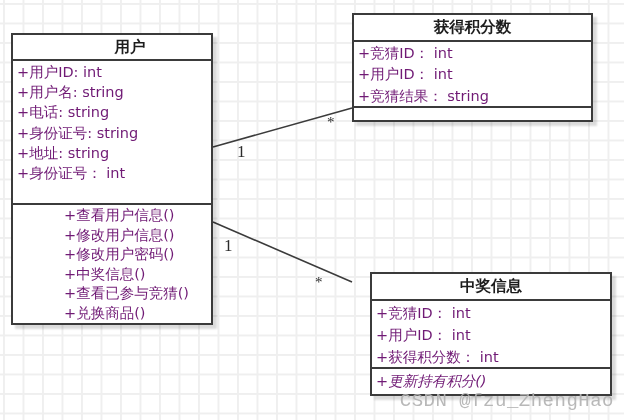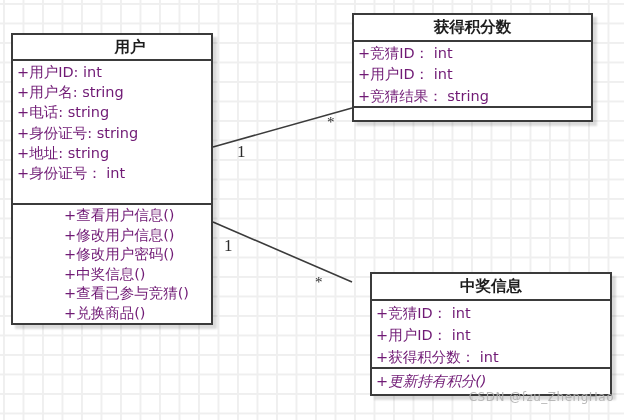--- a/index.html
+++ b/index.html
@@ -85,25 +85,26 @@
   }
   #mult-a1 { left: 237px; top: 143px; font-size: 17px; }
   #mult-a2 { left: 327px; top: 115px; font-size: 15px; }
   #mult-b1 { left: 224px; top: 237px; font-size: 17px; }
   #mult-b2 { left: 315px; top: 275px; font-size: 15px; }
 
   .watermark {
     position: absolute;
     right: 10px;
     top: 390px;
-    font-size: 12px;
+    font-size: 19px;
     color: rgba(178,178,178,0.92);
     letter-spacing: 0.5px;
     z-index: 5;
     white-space: nowrap;
+    font-family: Liberation Mono, monospace;
   }
 </style>
 </head>
 <body>
 
 <div class="canvas">
 
   <svg class="assoc-layer" viewBox="0 0 624 420" xmlns="http://www.w3.org/2000/svg">
     <line x1="213" y1="147" x2="352" y2="108" stroke="#3b3b3b" stroke-width="1.6"></line>
     <line x1="213" y1="222" x2="352" y2="282" stroke="#3b3b3b" stroke-width="1.6"></line>

